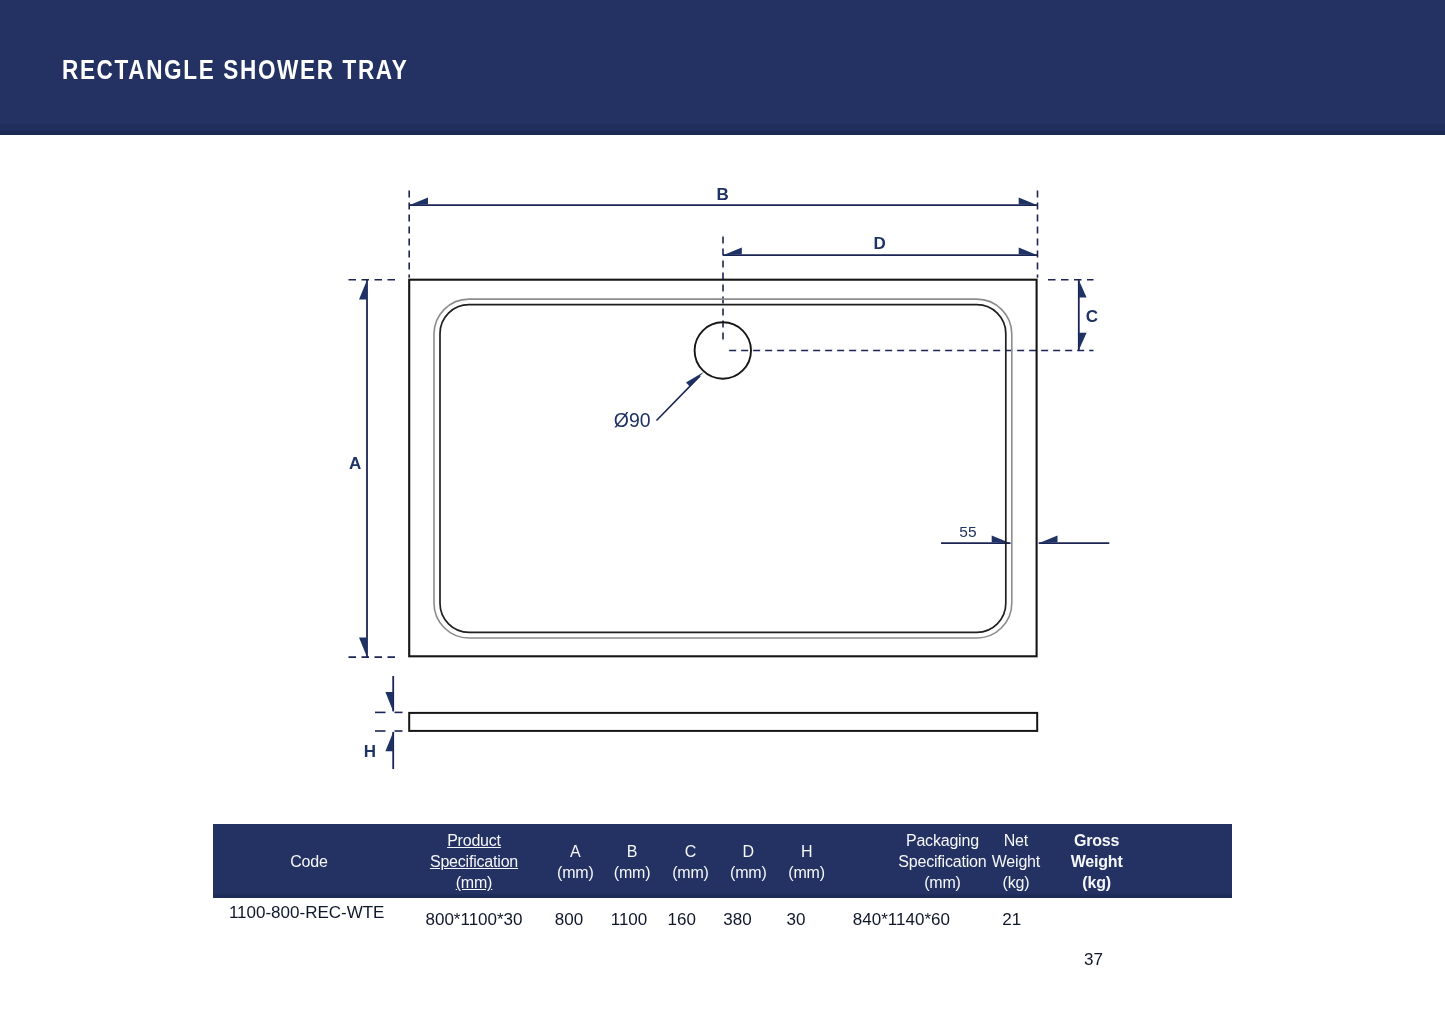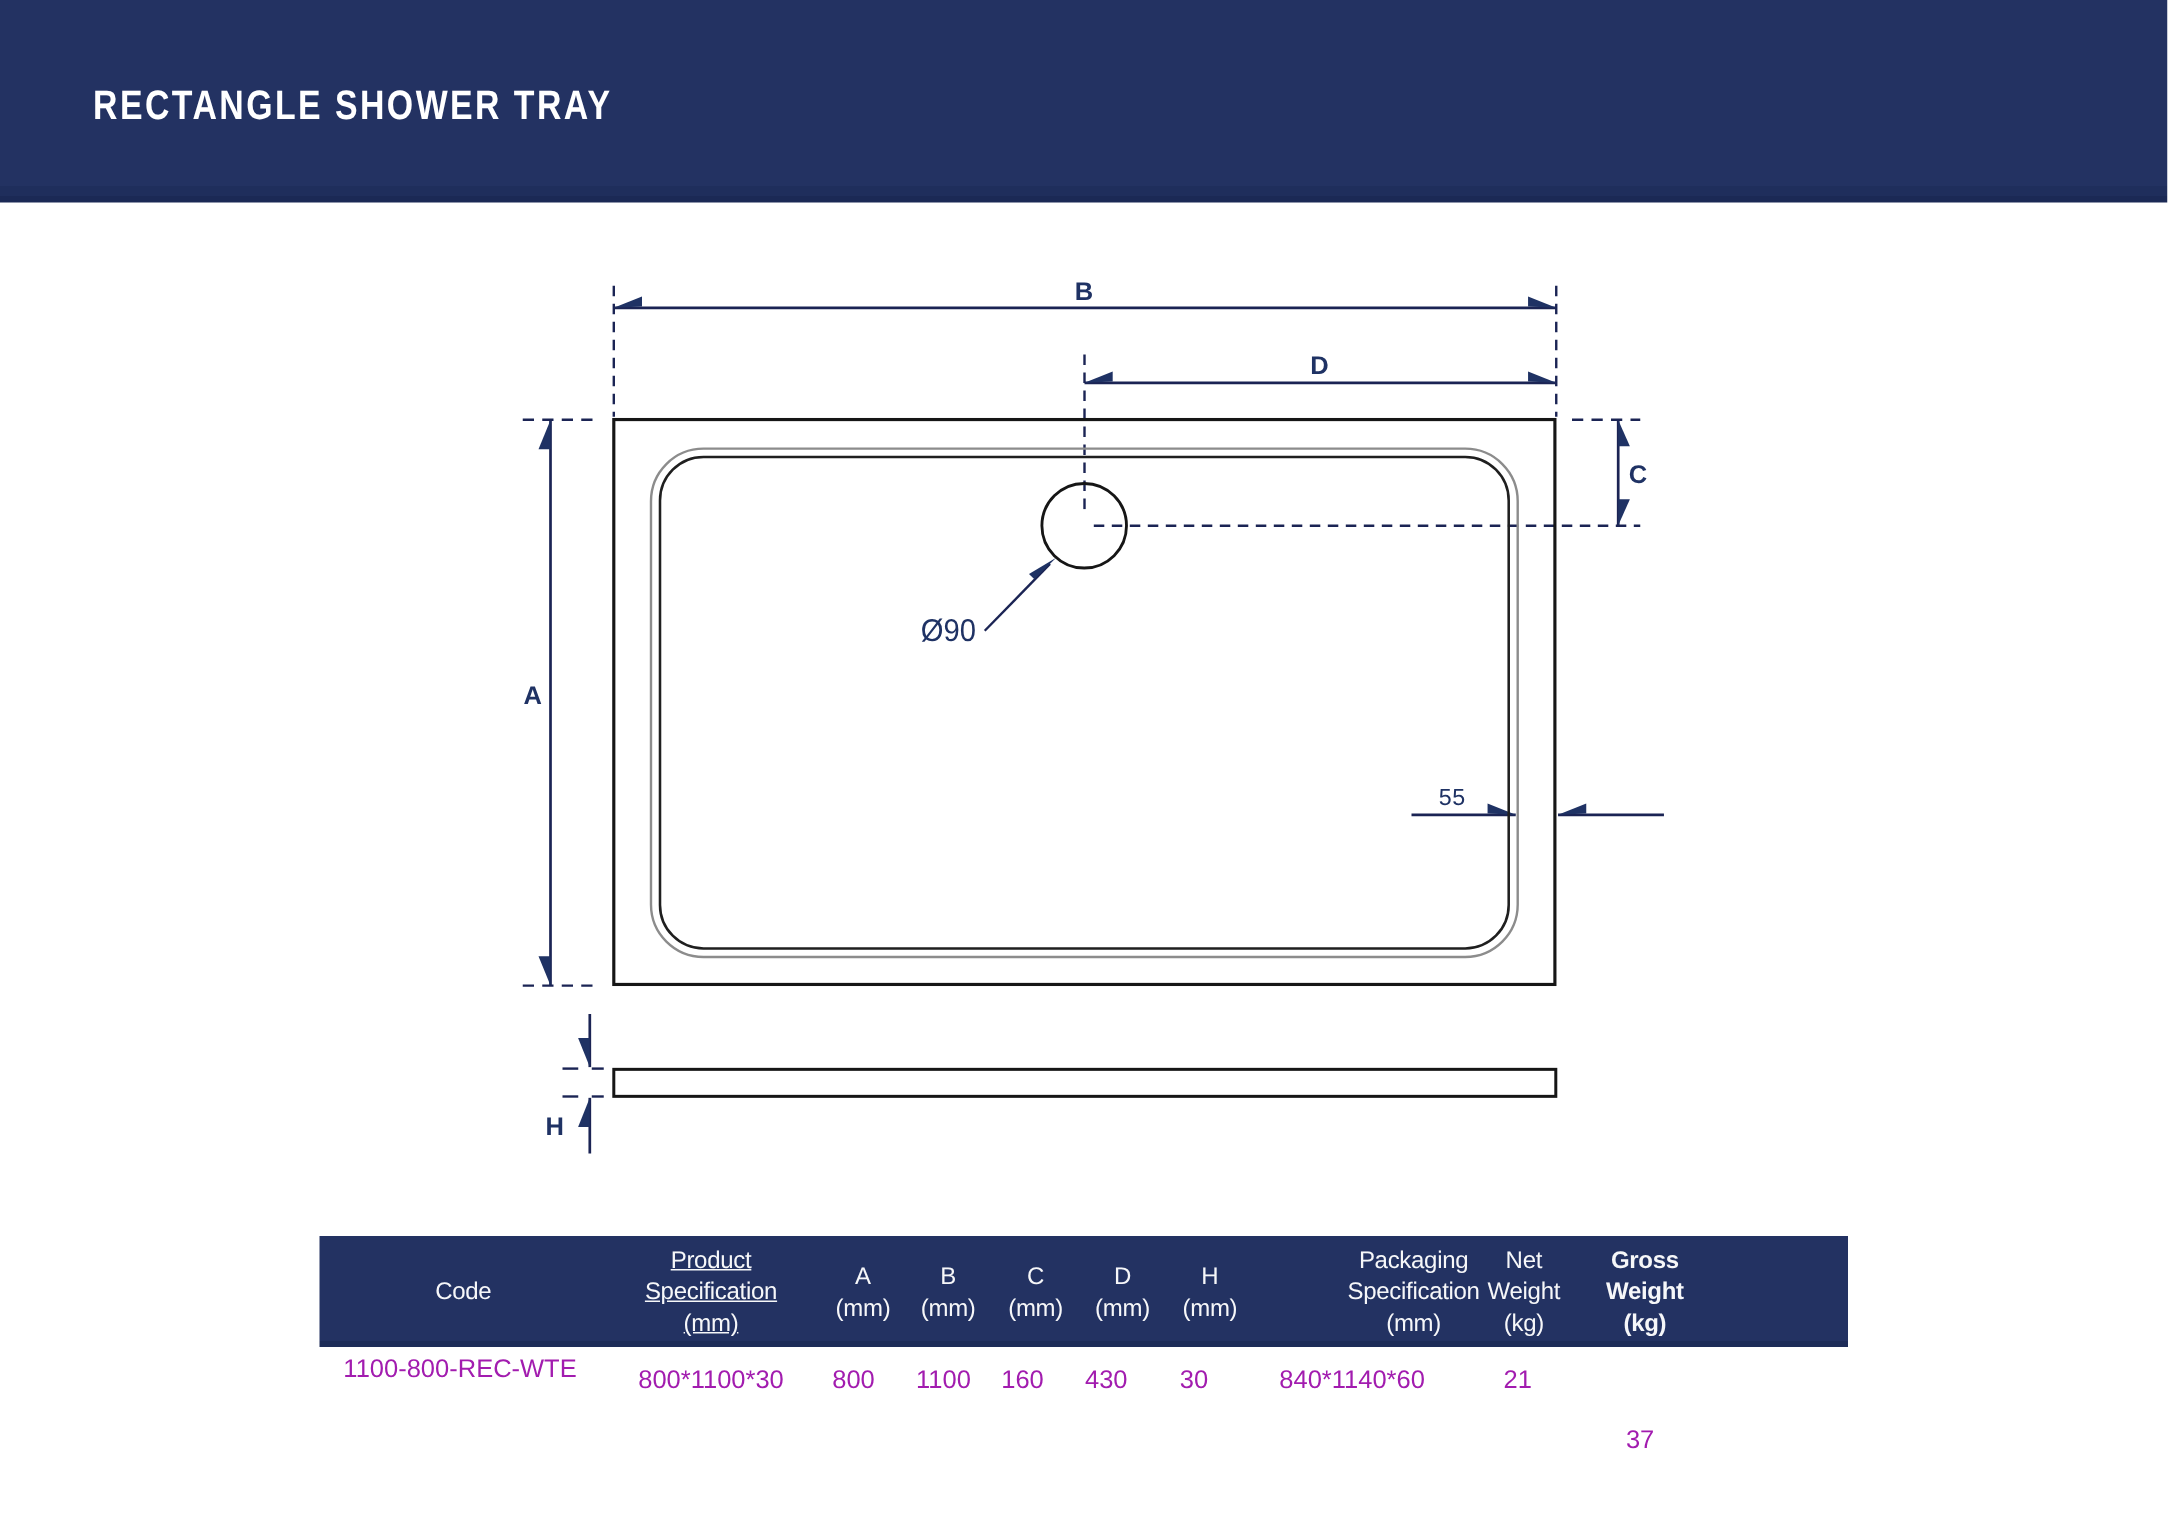--- a/index.html
+++ b/index.html
@@ -6,21 +6,21 @@
   body{width:1445px;height:1021px;position:relative;background:#ffffff;
        font-family:"Liberation Sans", sans-serif;overflow:hidden;}
   .hdr{position:absolute;left:0;top:0;width:1445px;height:135px;background:linear-gradient(to bottom,#233262 0 124px,#1f2e5c 124px 131px,#1b2955 131px 135px);}
   .title{position:absolute;left:61.5px;top:56px;font-size:27.5px;font-weight:bold;
          letter-spacing:2px;color:#ffffff;line-height:27.5px;transform:scaleX(0.82);
          transform-origin:left top;}
   svg{position:absolute;left:0;top:0;}
   .tblhdr{position:absolute;left:212.5px;top:823.8px;width:1019px;height:73.8px;background:linear-gradient(to bottom,#233262 0 70px,#1d2c58 70px 73.8px);}
   .ht{position:absolute;transform:translateX(-50%);text-align:center;color:#f6f7f9;
       font-size:16px;line-height:21.2px;letter-spacing:-0.2px;white-space:pre;}
-  .dt{position:absolute;transform:translateX(-50%);text-align:center;color:#a21caf;
+  .dt{position:absolute;transform:translateX(-50%);text-align:center;color:#0f172a;
       font-size:17px;line-height:17px;white-space:pre;}
 </style>
 </head>
 <body>
 <div class="hdr"></div>
 <div class="title">RECTANGLE SHOWER TRAY</div>
 
 <svg width="1445" height="1021" viewBox="0 0 1445 1021" fill="none">
 <g stroke="#1b2454" stroke-width="1.8">
 
@@ -107,17 +107,17 @@
 (kg)</div>
 <div class="ht" style="left:1096.6px;top:830px;font-weight:bold;">Gross
 Weight
 (kg)</div>
 
 <div class="dt" style="left:306.7px;top:904px;">1100-800-REC-WTE</div>
 <div class="dt" style="left:474px;top:911px;">800*1100*30</div>
 <div class="dt" style="left:569px;top:911px;">800</div>
 <div class="dt" style="left:629px;top:911px;">1100</div>
 <div class="dt" style="left:681.7px;top:911px;">160</div>
-<div class="dt" style="left:737.5px;top:911px;">430</div>
+<div class="dt" style="left:737.5px;top:911px;">380</div>
 <div class="dt" style="left:796px;top:911px;">30</div>
 <div class="dt" style="left:901.4px;top:911px;">840*1140*60</div>
 <div class="dt" style="left:1011.8px;top:911px;">21</div>
 <div class="dt" style="left:1093.4px;top:911px;margin-top:40px;">37</div>
 
 </body></html>

